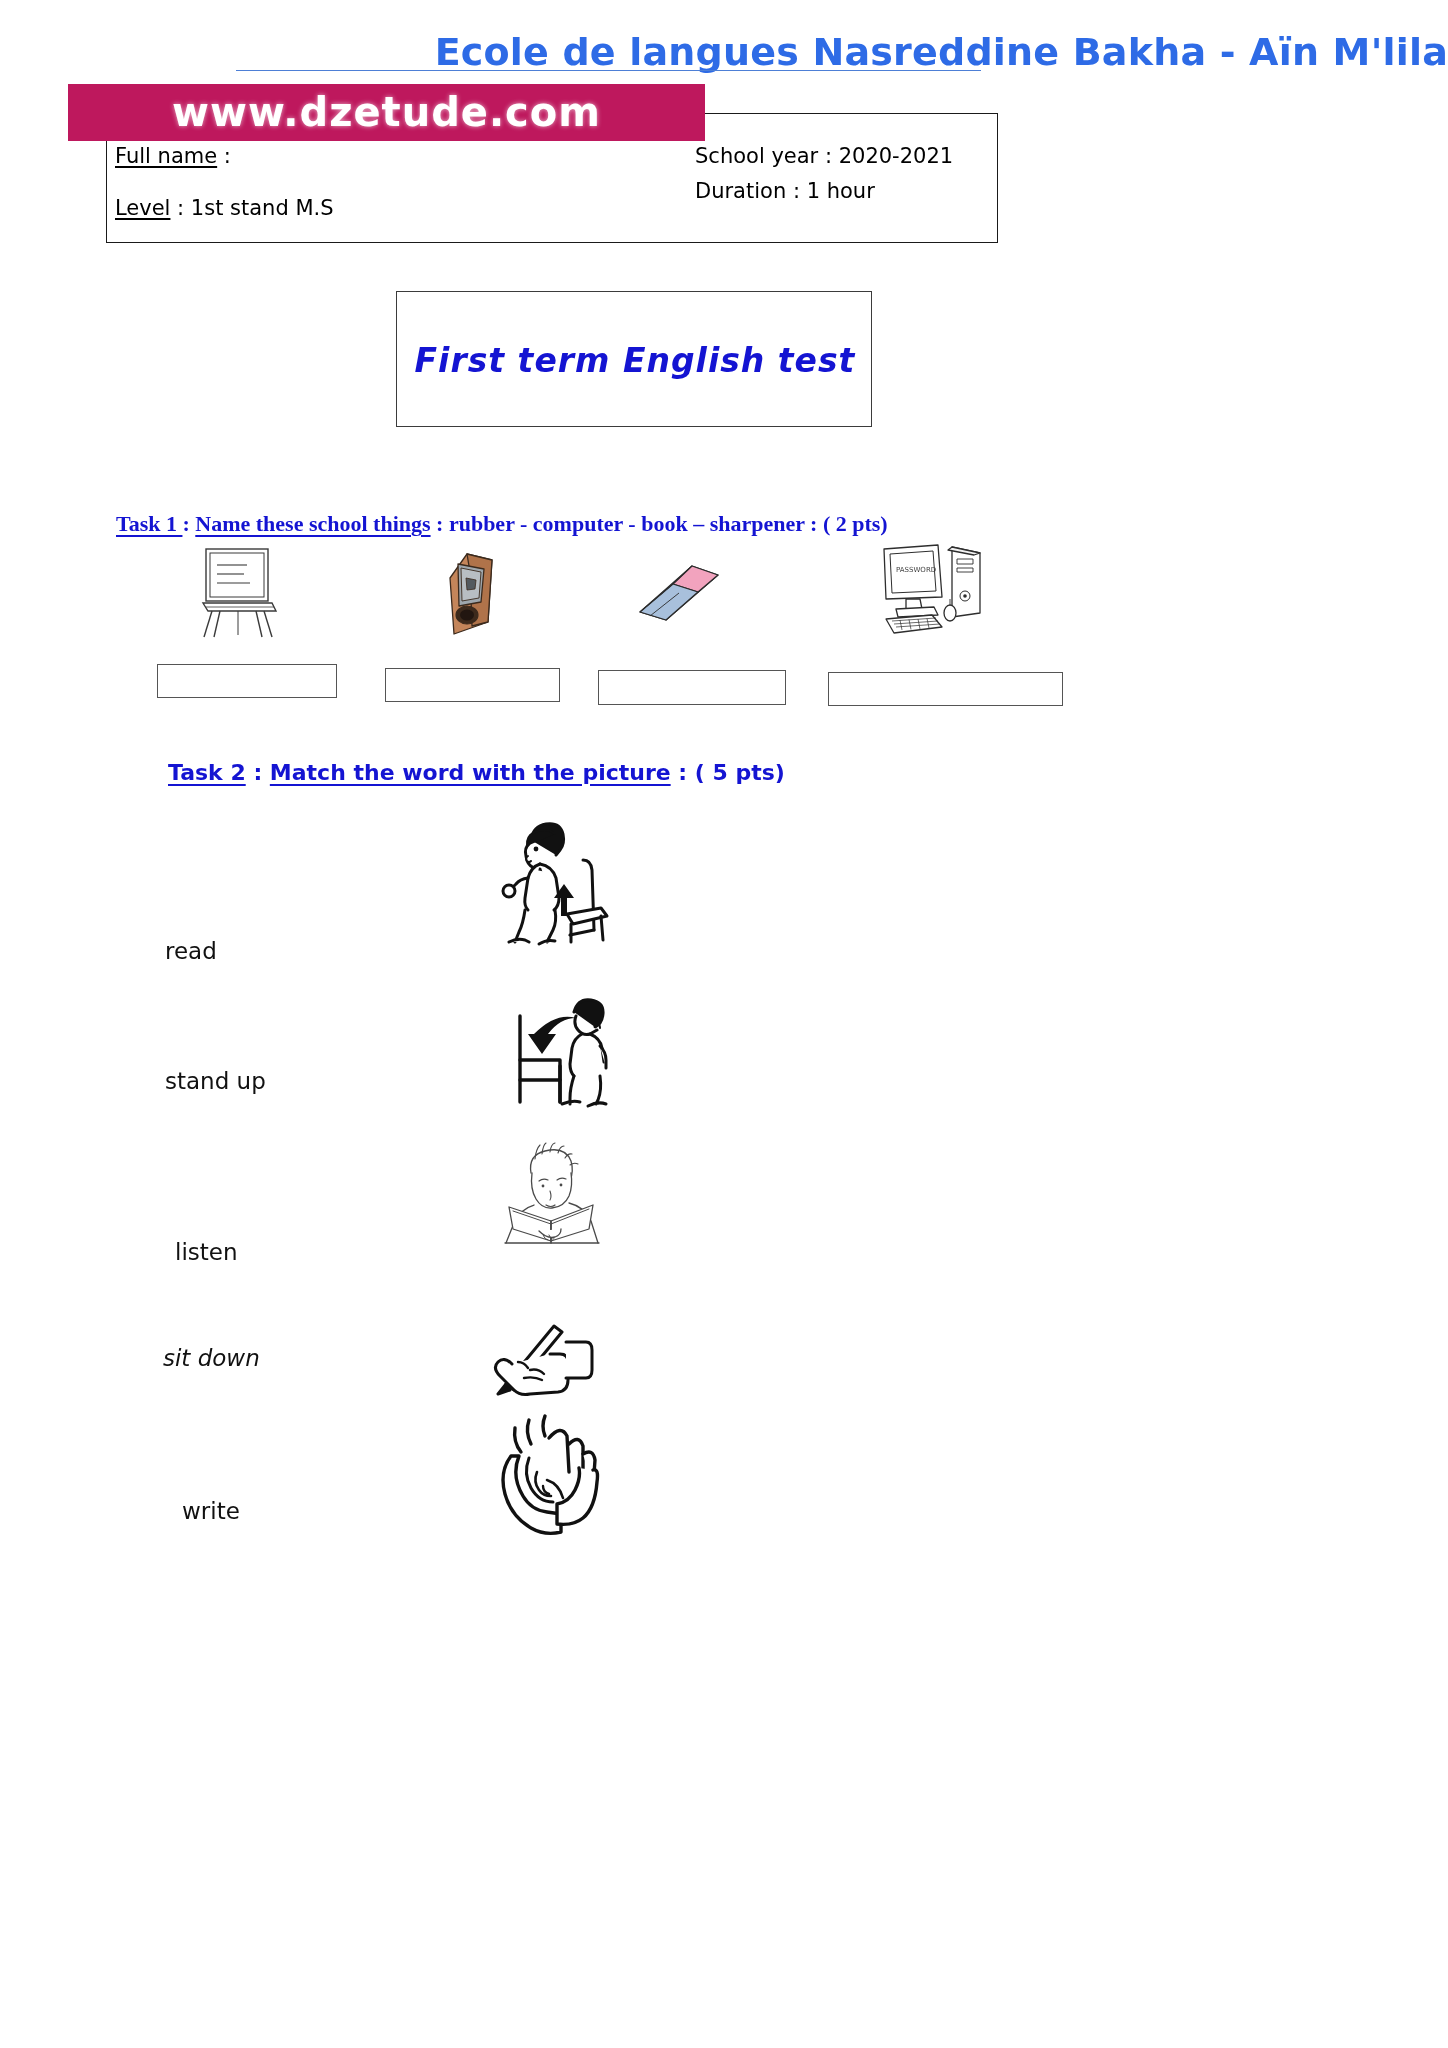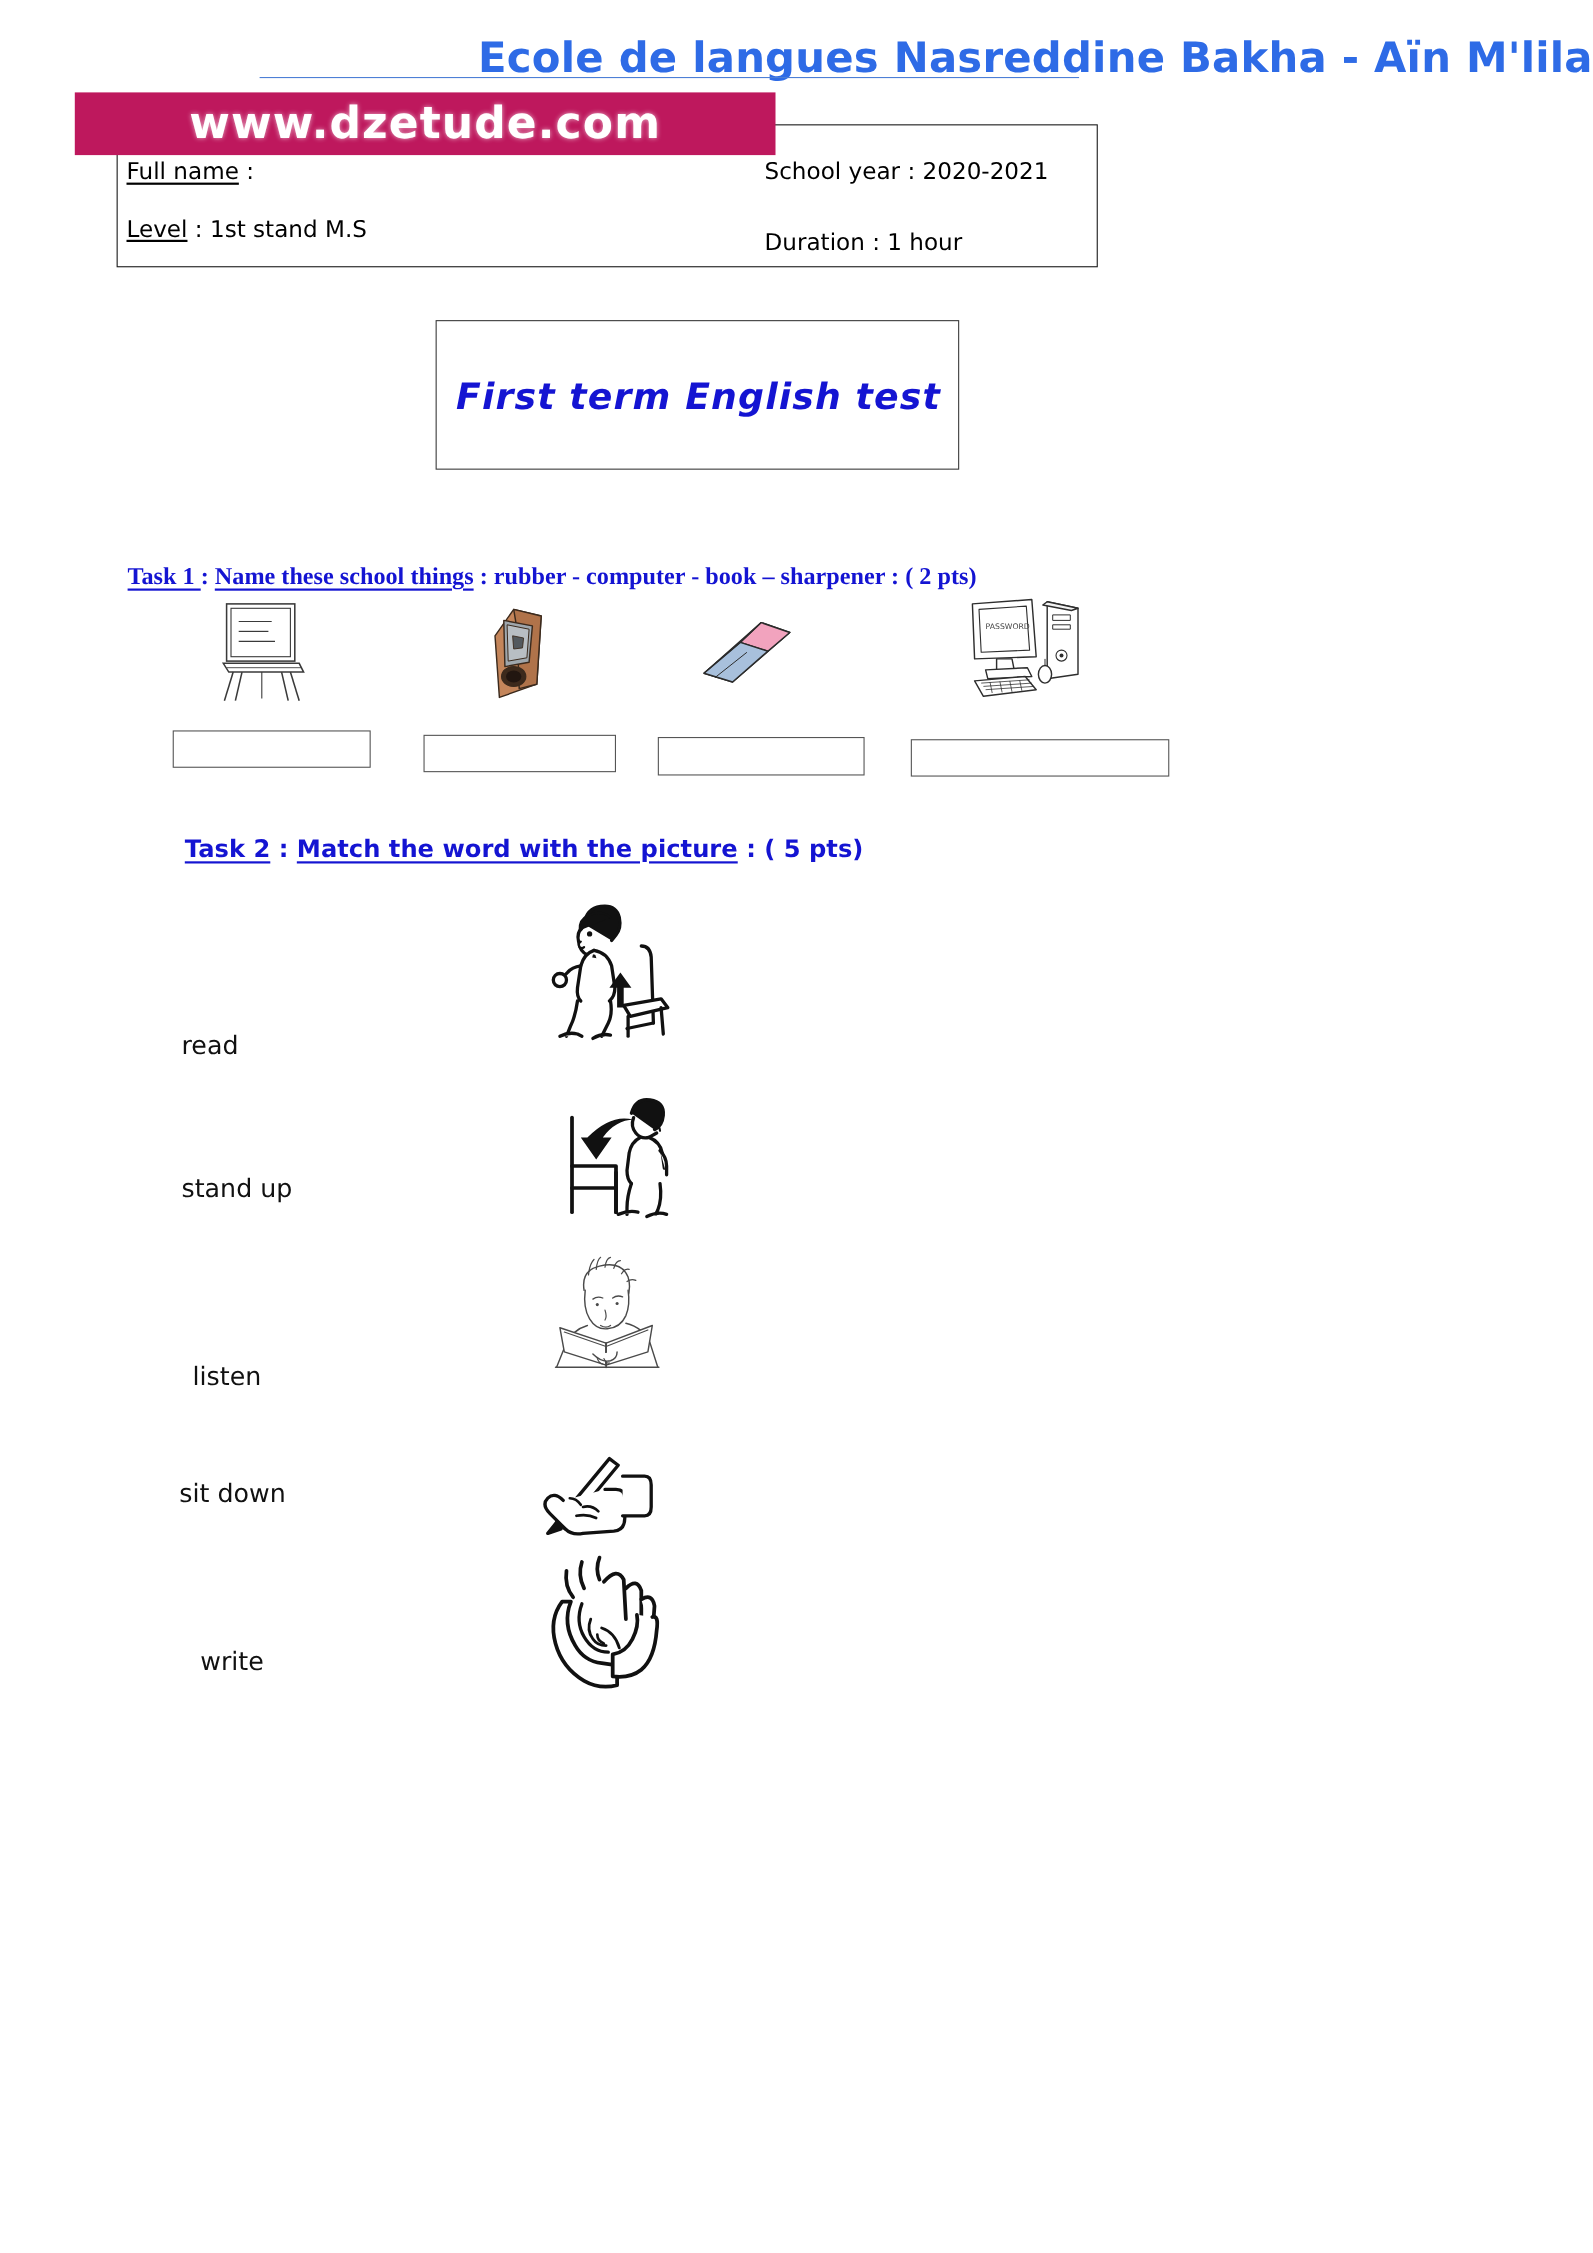--- a/index.html
+++ b/index.html
@@ -81,21 +81,21 @@
     color: #000000;
     white-space: nowrap;
   }
   .info-label-ul {
     text-decoration: underline;
     text-underline-offset: 3px;
   }
   .cell-fullname { left: 8px;  top: 30px; }
   .cell-level    { left: 8px;  top: 82px; }
   .cell-year     { left: 588px; top: 30px; }
-  .cell-duration { left: 588px; top: 94px; }
+  .cell-duration { left: 588px; top: 65px; }
 
   
   .title-box {
     position: absolute;
     left: 396px;
     top: 291px;
     width: 476px;
     height: 136px;
     border: 1.3px solid #3b3b3b;
     box-sizing: border-box;
@@ -160,21 +160,21 @@
   .t2-word {
     position: absolute;
     font-family: "DejaVu Sans", sans-serif;
     font-size: 23px;
     color: #111111;
     white-space: nowrap;
   }
   .t2-word-1 { left: 165px; top: 938px; }
   .t2-word-2 { left: 165px; top: 1068px; }
   .t2-word-3 { left: 175px; top: 1239px; text-align: center; }
-  .t2-word-4 { left: 163px; top: 1345px; }
+  .t2-word-4 { left: 163px; top: 1345px; font-style: italic; }
   .t2-word-5 { left: 182px; top: 1498px; }
 
   
   .t2-pic {
     position: absolute;
   }
   .t2-pic-1 { left: 495px; top: 816px; }
   .t2-pic-2 { left: 500px; top: 988px; }
   .t2-pic-3 { left: 489px; top: 1143px; }
   .t2-pic-4 { left: 488px; top: 1318px; }

